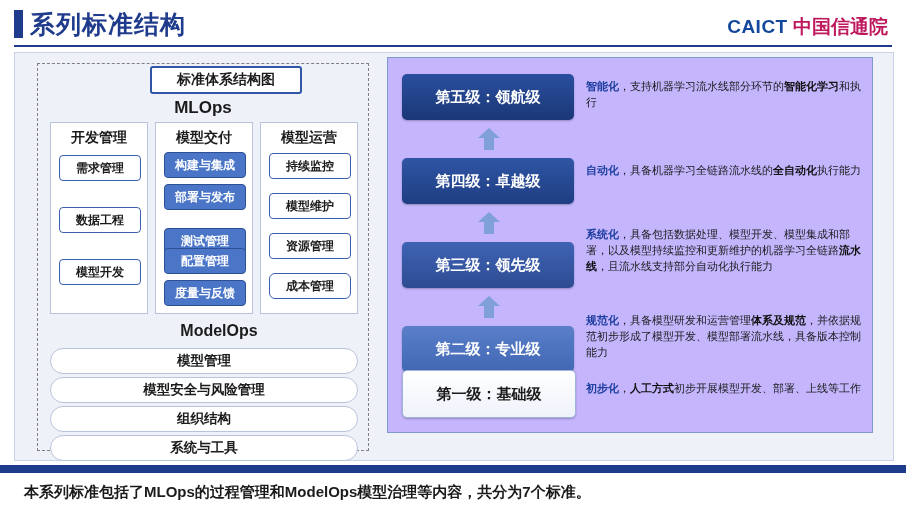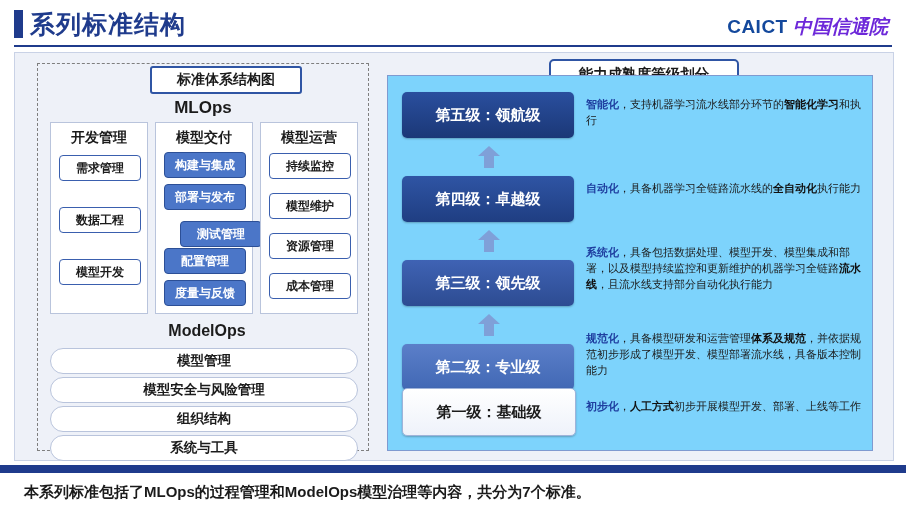--- a/index.html
+++ b/index.html
@@ -12,21 +12,21 @@
   }
   .slide{position:absolute;left:0;top:0;width:906px;height:512px;background:#fff;}
 
   
   .header{position:absolute;left:0;top:0;width:906px;height:48px;background:#fff;}
   .header-bar{position:absolute;left:14px;top:10px;width:9px;height:28px;background:#1f3b8c;}
   .header-title{position:absolute;left:30px;top:8px;font-size:25px;font-weight:bold;color:#1f3b8c;letter-spacing:1px;}
   .header-rule{position:absolute;left:14px;top:45px;width:878px;height:2px;background:#1f3b8c;}
   .logo{position:absolute;right:18px;top:14px;font-size:19px;font-weight:bold;color:#1a4fa0;white-space:nowrap;}
   .logo .caict{color:#13489c;letter-spacing:0.5px;}
-  .logo .cn{color:#6d28d9;font-style:italic;}
+  .logo .cn{color:#be185d;}
 
   
   .frame{position:absolute;left:14px;top:52px;width:878px;height:407px;background:#eef1f8;border:1px solid #c9d2e6;}
 
   
   .left-panel{position:absolute;left:22px;top:10px;width:330px;height:386px;border:1px dashed #7f7f7f;background:transparent;}
   .left-title{position:absolute;left:112px;top:2px;width:148px;height:24px;background:#ffffff;border:2px solid #2f55a4;border-radius:3px;
     font-size:14px;font-weight:bold;color:#1b1b1b;display:flex;align-items:center;justify-content:center;}
 
   .mlops-label{position:absolute;left:0;top:34px;width:330px;text-align:center;font-size:17px;font-weight:bold;color:#1b1b1b;}
@@ -35,26 +35,26 @@
   .col-1{left:12px;}
   .col-2{left:117px;}
   .col-3{left:222px;}
   .col-head{position:absolute;left:0;top:6px;width:100%;text-align:center;font-size:14px;font-weight:bold;color:#1b1b1b;}
 
   .pill{position:absolute;left:8px;width:80px;height:24px;border-radius:4px;
         display:flex;align-items:center;justify-content:center;font-size:12px;font-weight:bold;}
   .pill-white{background:#ffffff;border:1px solid #3a5fae;color:#1b1b1b;}
   .pill-blue{background:#4b76c8;border:1px solid #2c4f96;color:#ffffff;}
 
-  .modelops-label{position:absolute;left:4px;top:258px;width:330px;text-align:center;font-size:16px;font-weight:bold;color:#1b1b1b;}
+  .modelops-label{position:absolute;left:16px;top:258px;width:330px;text-align:center;font-size:16px;font-weight:bold;color:#1b1b1b;}
   .mo-row{position:absolute;left:12px;width:306px;height:24px;background:#ffffff;border:1px solid #b9c4dc;border-radius:13px;
     display:flex;align-items:center;justify-content:center;font-size:13.5px;font-weight:bold;color:#1b1b1b;}
 
   
-  .right-panel{position:absolute;left:372px;top:22px;width:484px;height:374px;background:#7dd3fc;border:1px solid #7f9ad0;}
+  .right-panel{position:absolute;left:372px;top:4px;width:484px;height:374px;background:#c4b5fd;border:1px solid #7f9ad0;}
   .right-title{position:absolute;left:534px;top:6px;width:186px;height:26px;background:#ffffff;border:2px solid #2f55a4;border-radius:5px;
     font-size:14.5px;font-weight:bold;color:#1b1b1b;display:flex;align-items:center;justify-content:center;}
 
   .level{position:absolute;left:14px;width:172px;height:46px;border-radius:5px;
     display:flex;align-items:center;justify-content:center;font-size:15px;font-weight:bold;
     background:linear-gradient(to bottom,#3f63b4,#2d4c92);color:#ffffff;box-shadow:0 1px 2px rgba(0,0,0,.25);}
   .level.l1{background:linear-gradient(to bottom,#ffffff,#eef2fa);color:#1b1b1b;border:1px solid #9fb3d9;}
   .level.l2{background:linear-gradient(to bottom,#5b7fc9,#4168b4);}
   .level.l3{background:linear-gradient(to bottom,#3f63b4,#2d4c92);}
   .level.l4{background:linear-gradient(to bottom,#2f55a4,#1f3e82);}
@@ -97,31 +97,31 @@
         <div class="col-head">开发管理</div>
         <div class="pill pill-white" style="top:32px;">需求管理</div>
         <div class="pill pill-white" style="top:84px;">数据工程</div>
         <div class="pill pill-white" style="top:136px;text-align:right;">模型开发</div>
       </div>
 
       <div class="col col-2">
         <div class="col-head">模型交付</div>
         <div class="pill pill-blue" style="top:29px;">构建与集成</div>
         <div class="pill pill-blue" style="top:61px;">部署与发布</div>
-        <div class="pill pill-blue" style="top:98px;margin-left:16px;">测试管理</div>
+        <div class="pill pill-blue" style="top:105px;">测试管理</div>
         <div class="pill pill-blue" style="top:125px;">配置管理</div>
         <div class="pill pill-blue" style="top:157px;">度量与反馈</div>
       </div>
 
       <div class="col col-3">
         <div class="col-head">模型运营</div>
         <div class="pill pill-white" style="top:30px;">持续监控</div>
         <div class="pill pill-white" style="top:70px;">模型维护</div>
         <div class="pill pill-white" style="top:110px;">资源管理</div>
-        <div class="pill pill-white" style="top:150px;">成本管理</div>
+        <div class="pill pill-white" style="top:150px;border-radius:6px;">成本管理</div>
       </div>
 
       <div class="modelops-label">ModelOps</div>
       <div class="mo-row" style="top:284px;">模型管理</div>
       <div class="mo-row" style="top:313px;">模型安全与风险管理</div>
       <div class="mo-row" style="top:342px;">组织结构</div>
       <div class="mo-row" style="top:371px;text-align:center;">系统与工具</div>
     </div>
 
     <div class="right-title">能力成熟度等级划分</div>

